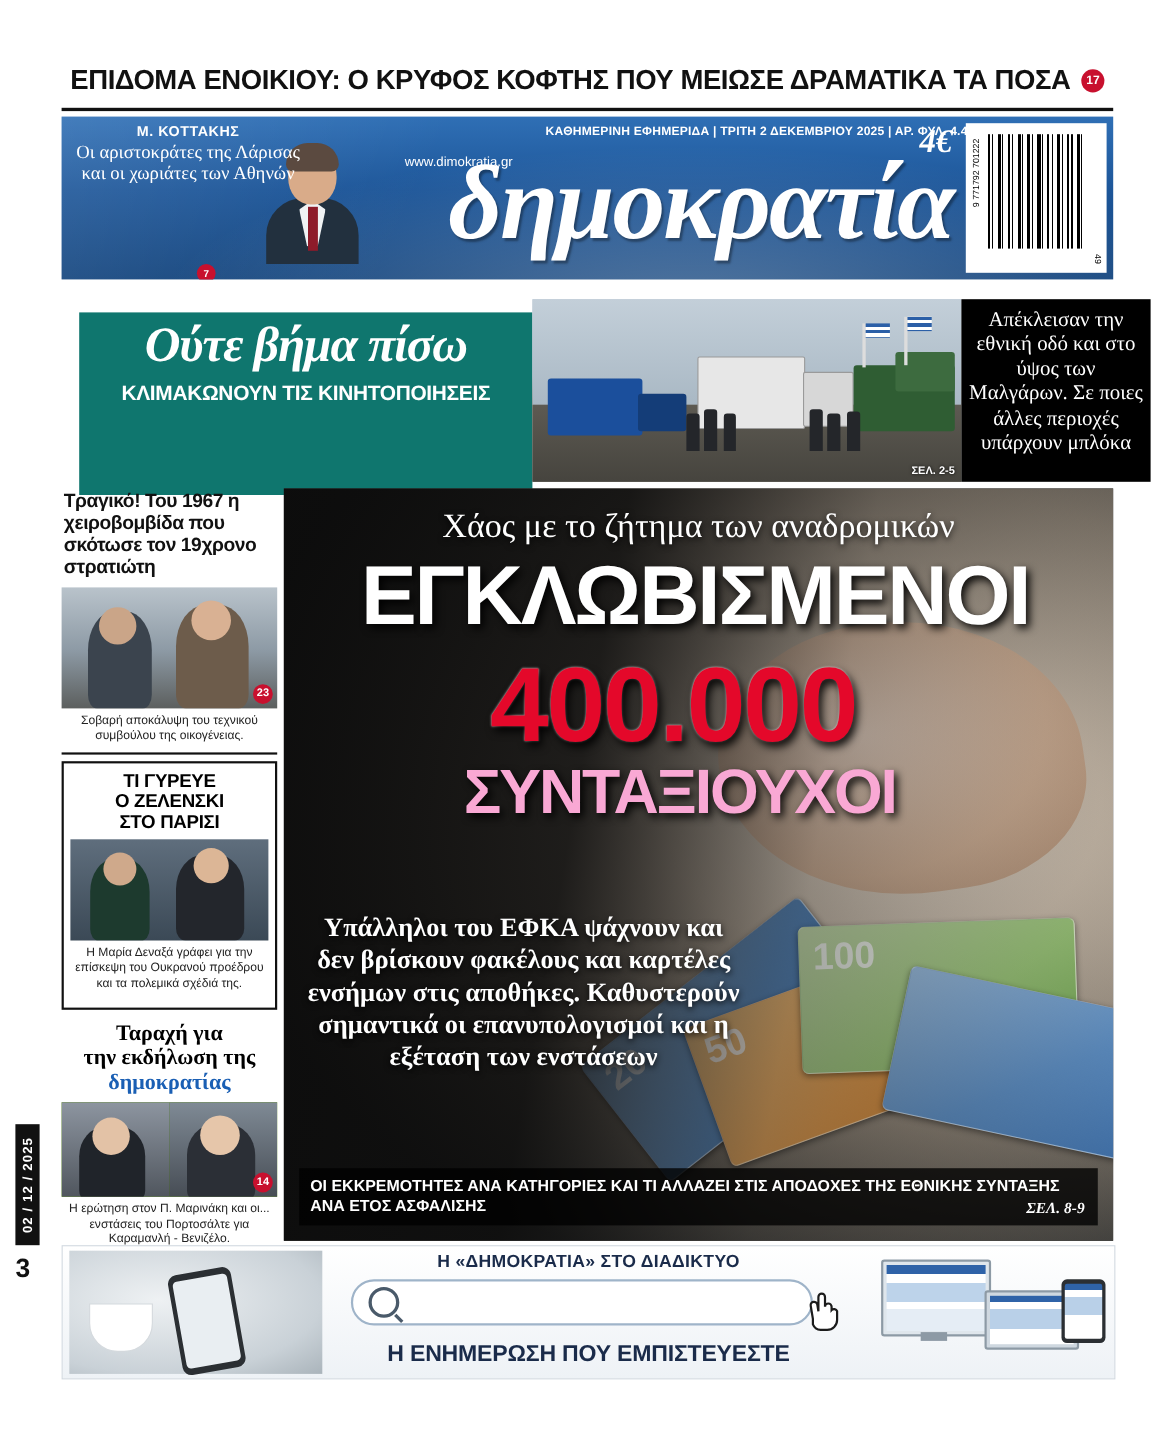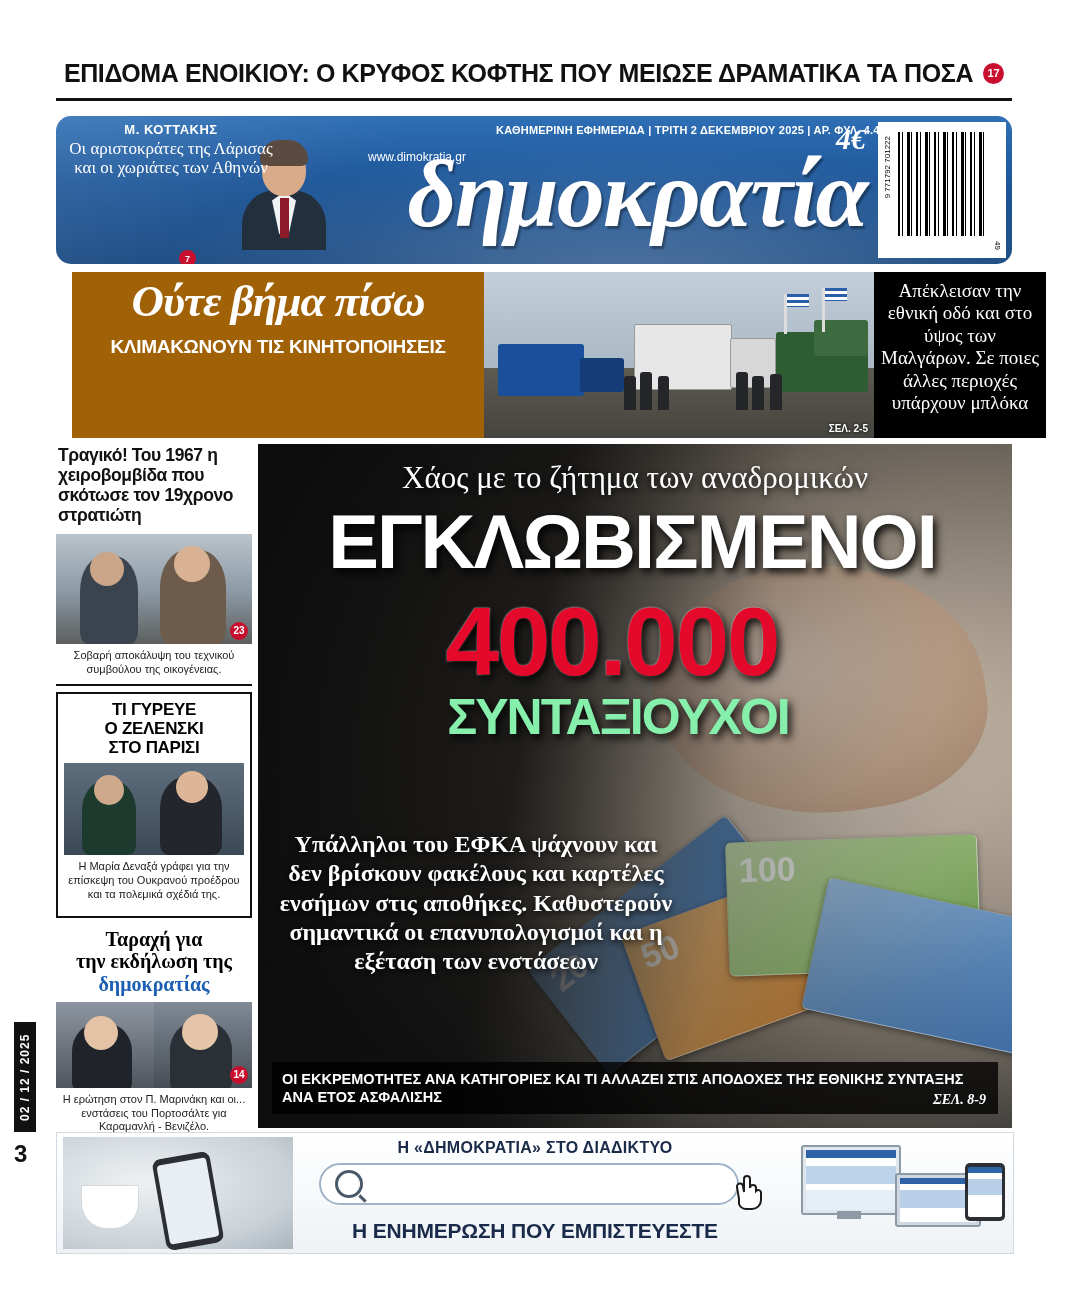--- a/index.html
+++ b/index.html
@@ -54,25 +54,24 @@
     position: absolute;
     left: 56px;
     width: 956px;
     height: 3px;
     background: #111;
   }
 
   
   .masthead {
     position: absolute;
-    left: 56px; top: 116px;
+    left: 56px; top: 106px;
     width: 956px; height: 148px;
     background: linear-gradient(180deg, #2f6fb5 0%, #1d5699 45%, #14457e 100%);
     overflow: hidden;
-    border-radius: 15px;
   }
   .masthead:before {
     content: "";
     position: absolute;
     left: 0; top: 0; right: 0; bottom: 0;
     background:
       radial-gradient(ellipse at 60% 120%, rgba(255,255,255,0.28), rgba(255,255,255,0) 60%),
       linear-gradient(115deg, rgba(255,255,255,0.10) 0%, rgba(255,255,255,0) 35%);
   }
   .kottakis-box {
@@ -225,23 +224,23 @@
   }
 
   
   .farmers {
     position: absolute;
     left: 56px; top: 272px;
     width: 956px; height: 166px;
   }
   .farmers-left {
     position: absolute;
-    left: 16px; top: 0;
+    left: 16px; top: 12px;
     width: 412px; height: 166px;
-    background: #a16207;
+    background: #0f766e;
     color: #fff;
     text-align: center;
     padding-top: 6px;
     box-sizing: border-box;
   }
   .farmers-left .l1, .farmers-left .l2 {
     font-family: "Liberation Serif", serif;
     font-weight: bold;
     font-style: italic;
     font-size: 45px;
@@ -482,23 +481,23 @@
     letter-spacing: -2px;
     text-shadow: 3px 4px 8px rgba(0,0,0,0.9), 0 0 2px #fff;
   }
   .ms-h2 {
     position: absolute;
     left: 10px; top: 248px;
     width: 700px;
     text-align: center;
     font-family: "Liberation Sans", sans-serif;
     font-weight: bold;
-    font-size: 50px;
+    font-size: 57px;
     line-height: 1;
-    color: #86efac;
+    color: #f9a8d4;
     letter-spacing: -2px;
     text-shadow: 3px 4px 8px rgba(0,0,0,0.95);
   }
   .ms-body {
     position: absolute;
     left: 18px; top: 386px;
     width: 400px;
     text-align: center;
     font-family: "Liberation Serif", serif;
     font-weight: bold;

